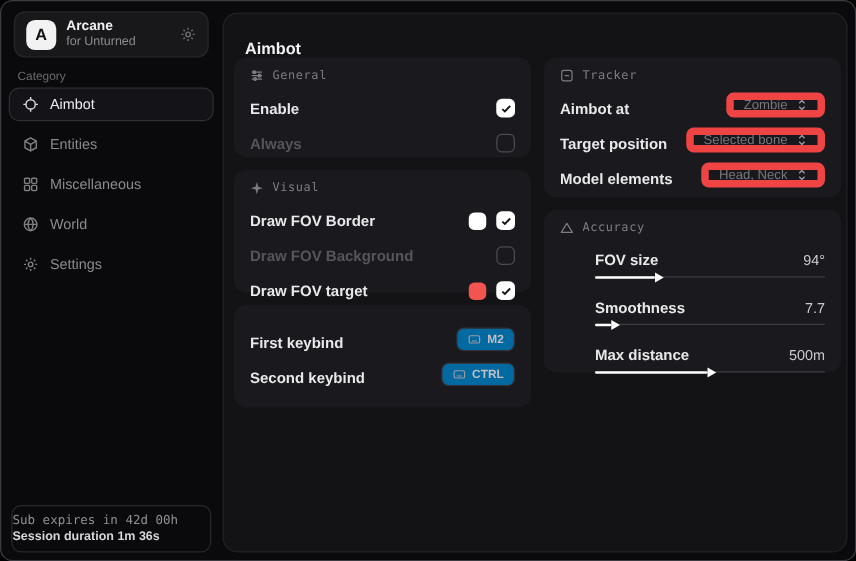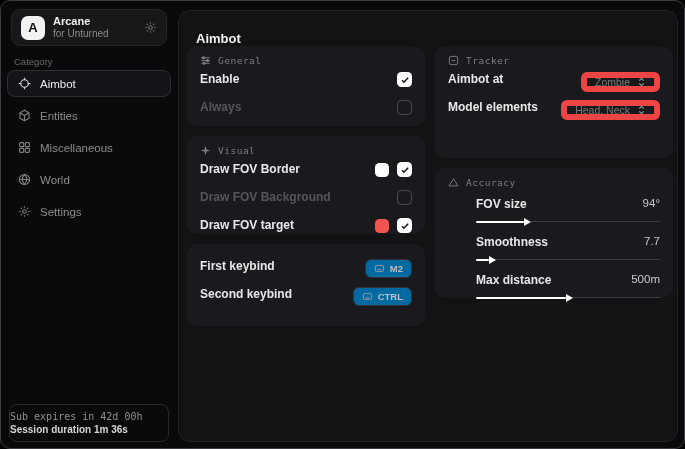--- a/index.html
+++ b/index.html
@@ -51,21 +51,21 @@
   .card {
     position:absolute; background:#1a1a1e; border-radius:10px; padding:9px 13px 0;
   }
   .card-hd {
     display:flex; align-items:center; gap:7px;
     font-family:"DejaVu Sans Mono", monospace; font-size:9.5px; letter-spacing:.5px;
     color:#7c7c82; margin-bottom:3px;
   }
   .card-hd .hicon { display:flex; color:#7c7c82; }
   .row {
-    display:flex; align-items:flex-start; justify-content:space-between;
+    display:flex; align-items:flex-end; justify-content:space-between;
     min-height:22px; margin-top:6px;
   }
   .row-label { font-size:12px; font-weight:600; color:#e8e8eb; }
   .row-label.dim { color:#55555b; }
   .ctrl { display:flex; align-items:center; gap:8px; }
   
   .checkbox {
     width:15px; height:15px; border-radius:4.5px; display:flex;
     align-items:center; justify-content:center; cursor:default;
   }
@@ -287,20 +287,31 @@
         <span class="dropdown">
           <span>Zombie</span>
           <span class="dicon">
             <svg width="9" height="10" viewBox="0 0 12 14" fill="none" stroke="currentColor" stroke-width="1.6">
                 <path d="M3 5l3-3 3 3M3 9l3 3 3-3"></path>
               </svg>
           </span>
         </span>
       </div>
       <div class="row">
+        <span class="row-label">Target position</span>
+        <span class="dropdown">
+          <span>Selected bone</span>
+          <span class="dicon">
+            <svg width="9" height="10" viewBox="0 0 12 14" fill="none" stroke="currentColor" stroke-width="1.6">
+                <path d="M3 5l3-3 3 3M3 9l3 3 3-3"></path>
+              </svg>
+          </span>
+        </span>
+      </div>
+      <div class="row">
         <span class="row-label">Model elements</span>
         <span class="dropdown">
           <span>Head, Neck</span>
           <span class="dicon">
             <svg width="9" height="10" viewBox="0 0 12 14" fill="none" stroke="currentColor" stroke-width="1.6">
                 <path d="M3 5l3-3 3 3M3 9l3 3 3-3"></path>
               </svg>
           </span>
         </span>
       </div>

